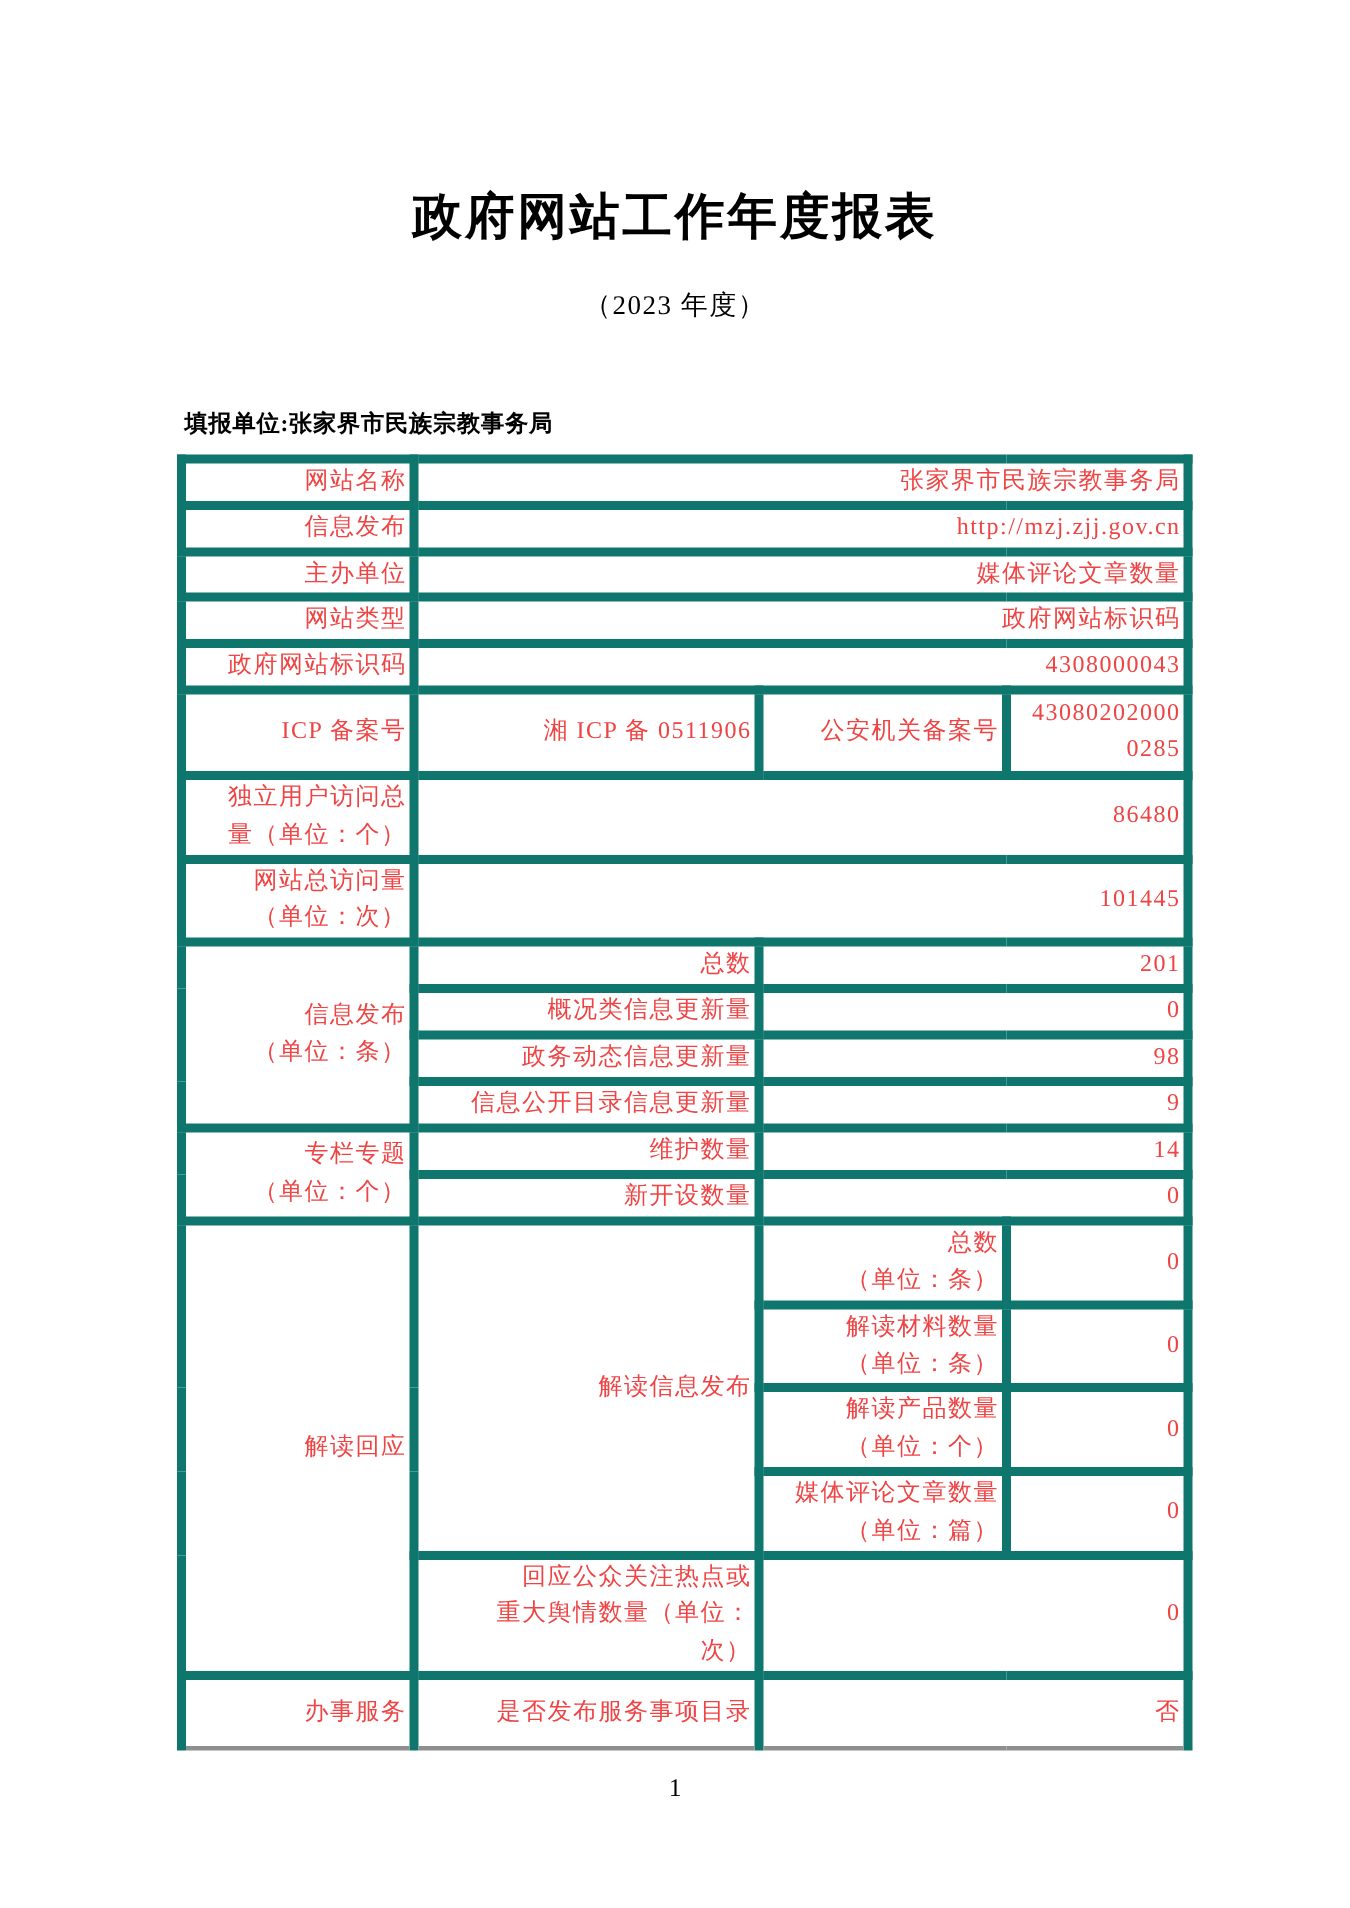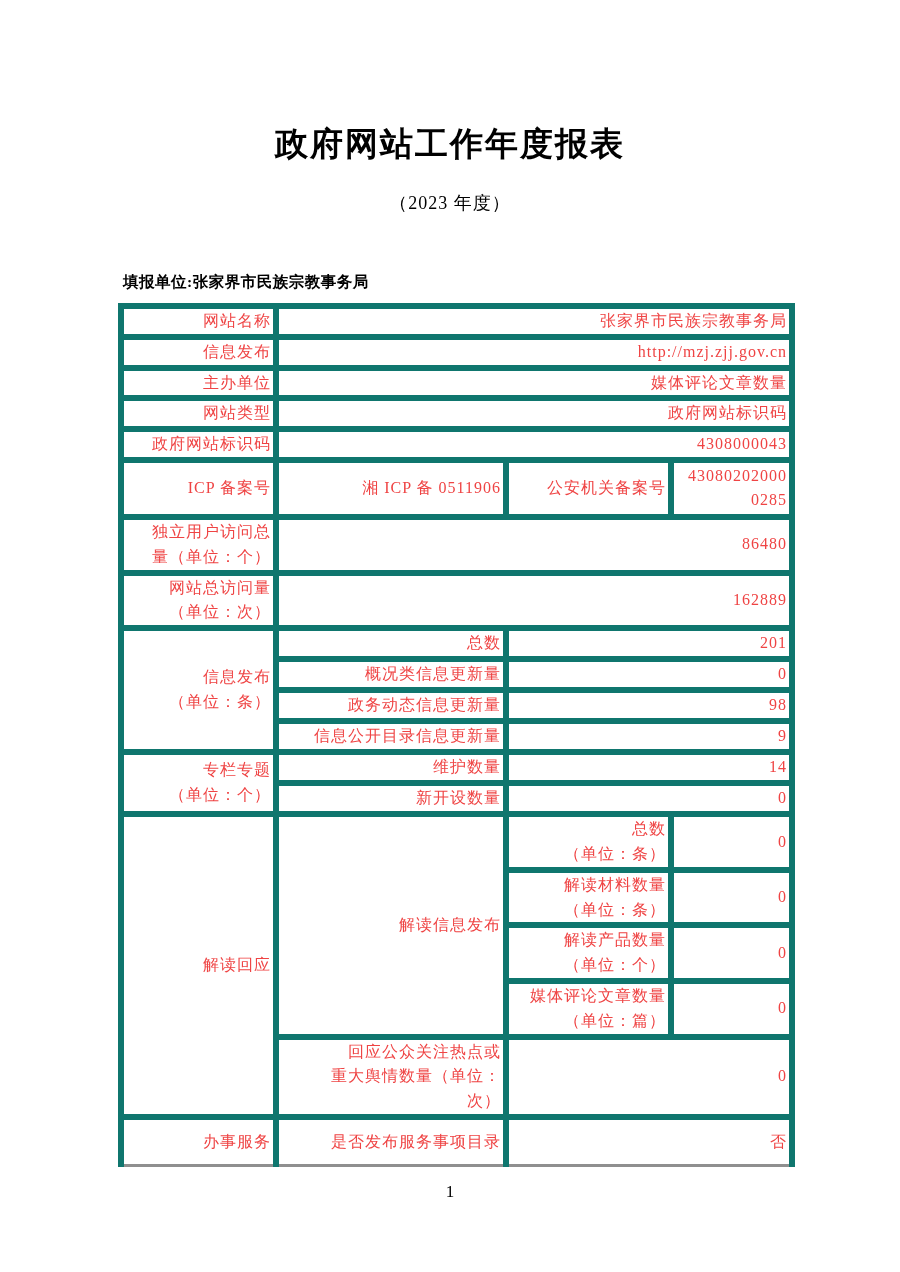--- a/index.html
+++ b/index.html
@@ -138,21 +138,21 @@
     </tr>
 
     <tr class="r55">
       <td>独立用户访问总
 量（单位：个）</td>
       <td colspan="3">86480</td>
     </tr>
     <tr class="r55">
       <td>网站总访问量
 （单位：次）</td>
-      <td colspan="3">162889</td>
+      <td colspan="3">101445</td>
     </tr>
 
     <tr class="r31">
       <td rowspan="4">信息发布
 （单位：条）</td>
       <td>总数</td>
       <td colspan="2">201</td>
     </tr>
     <tr class="r31">
       <td>概况类信息更新量</td>

